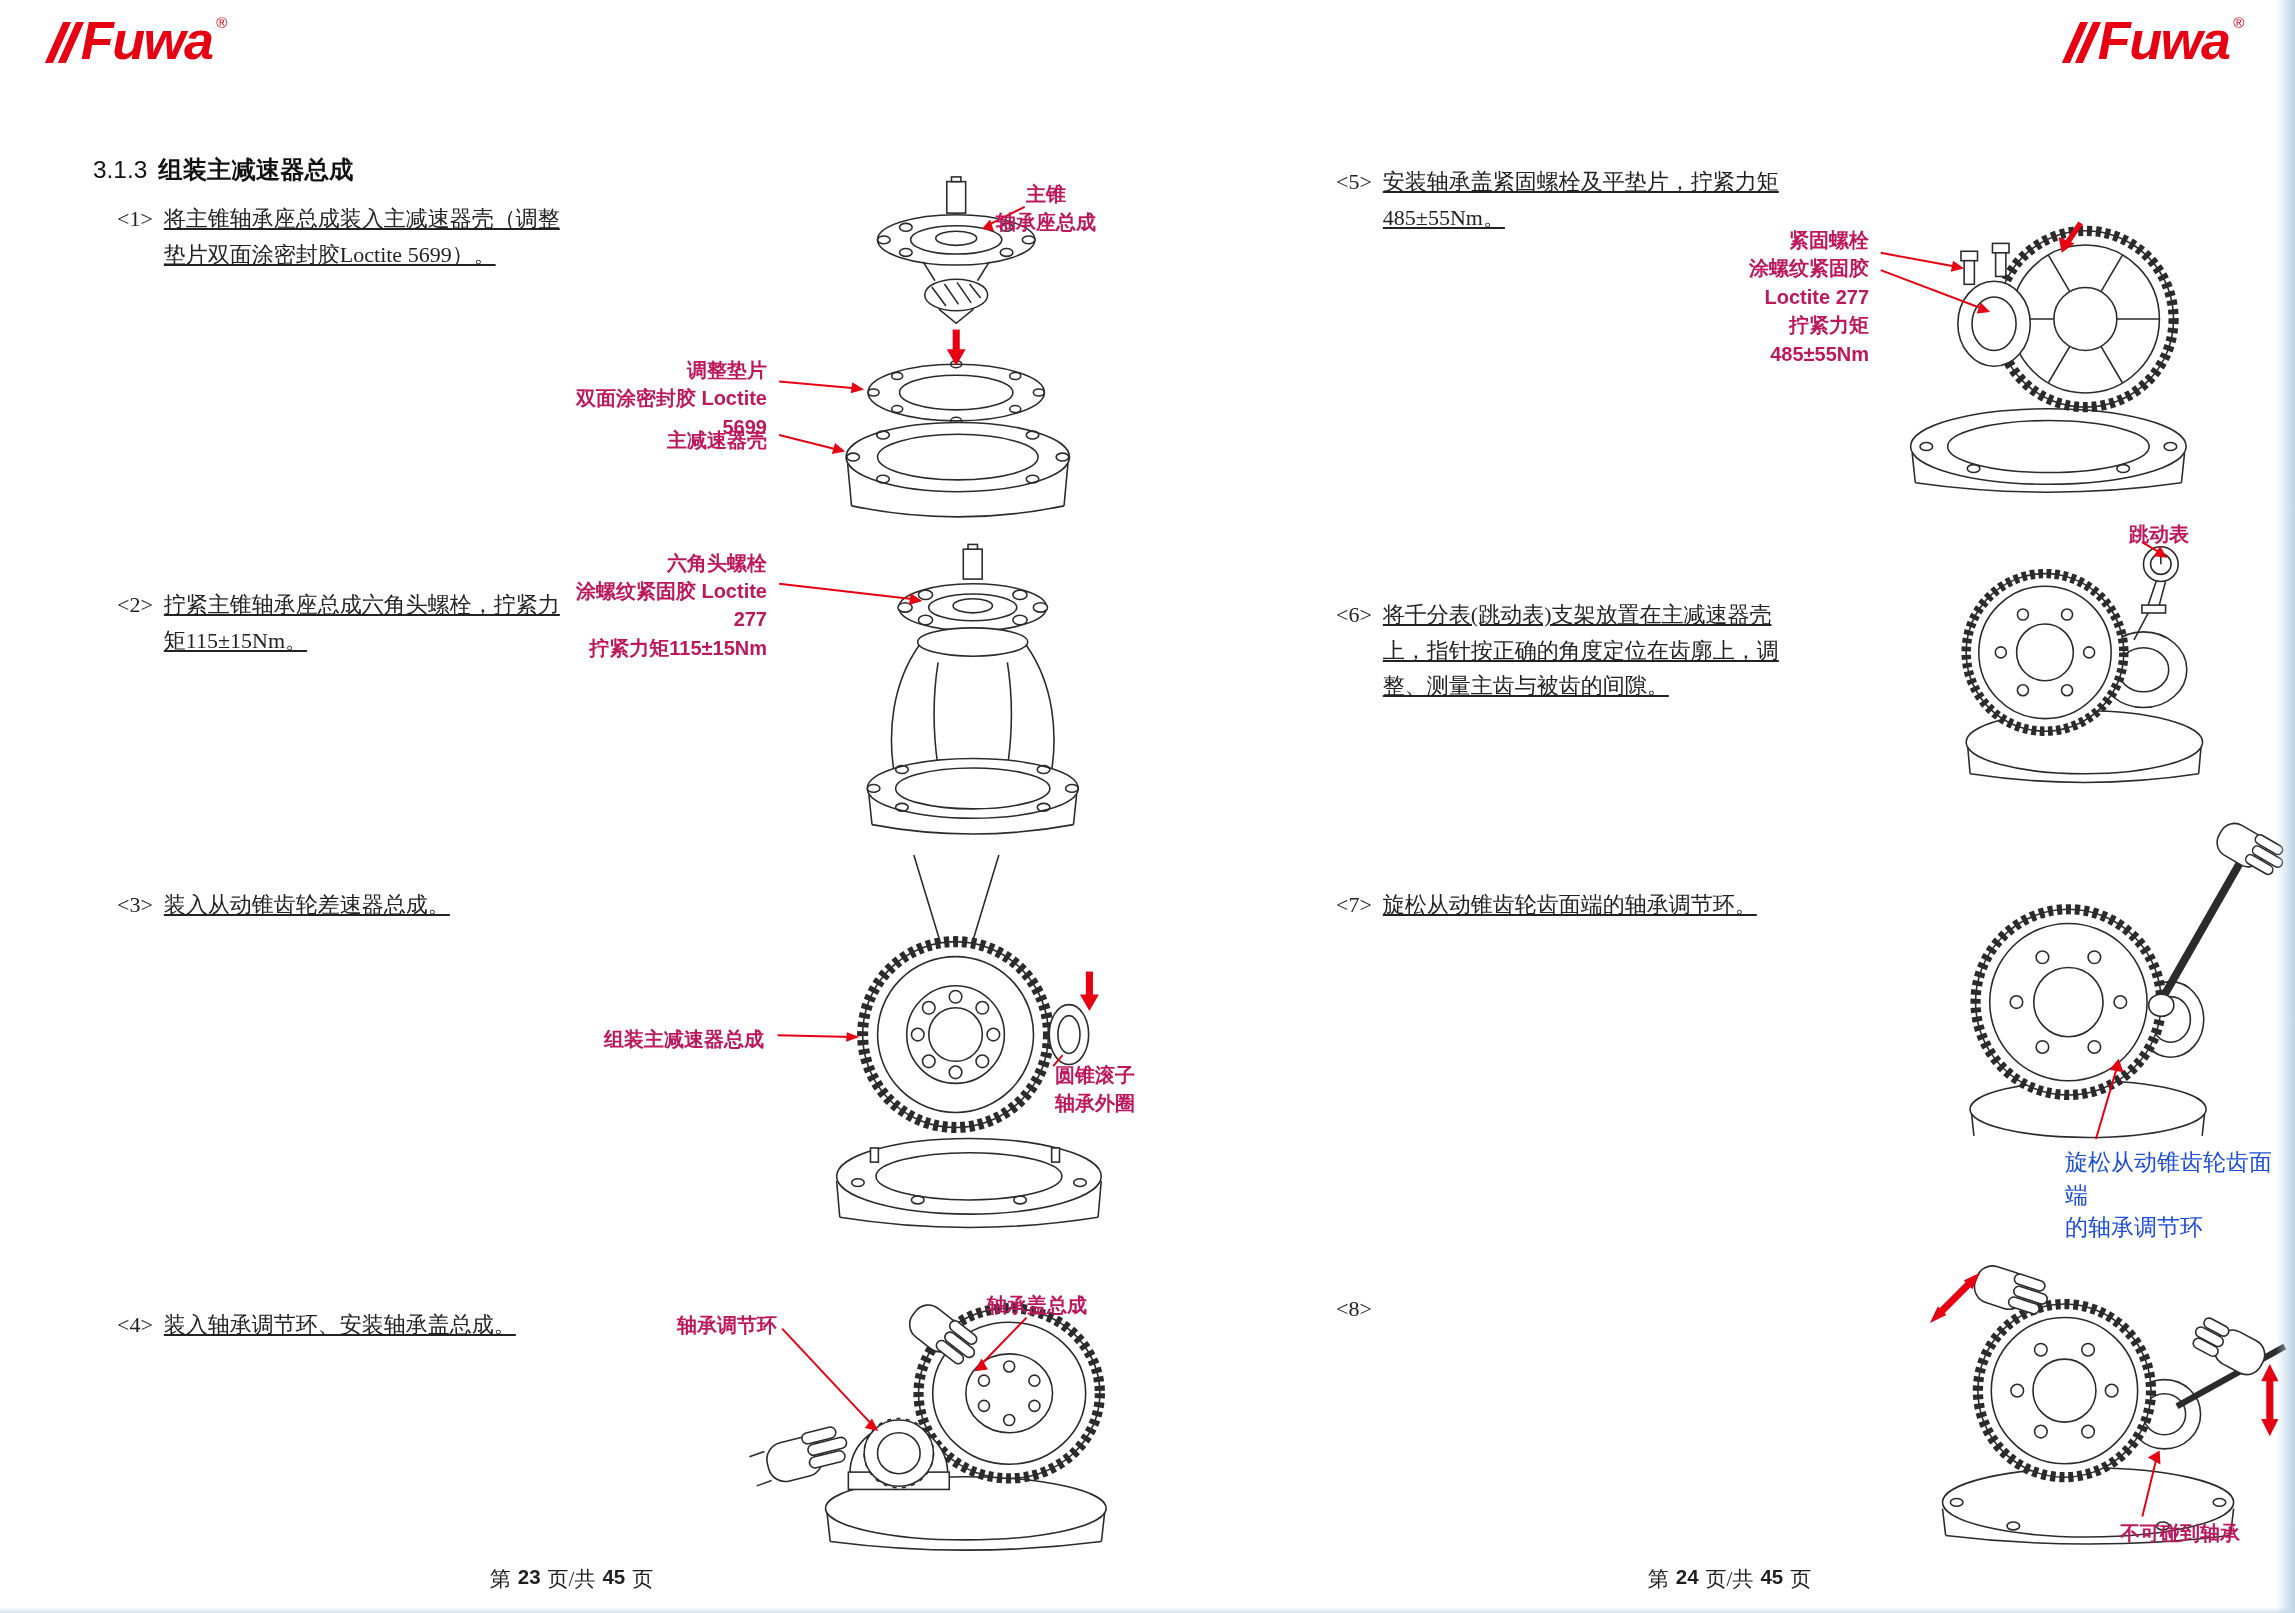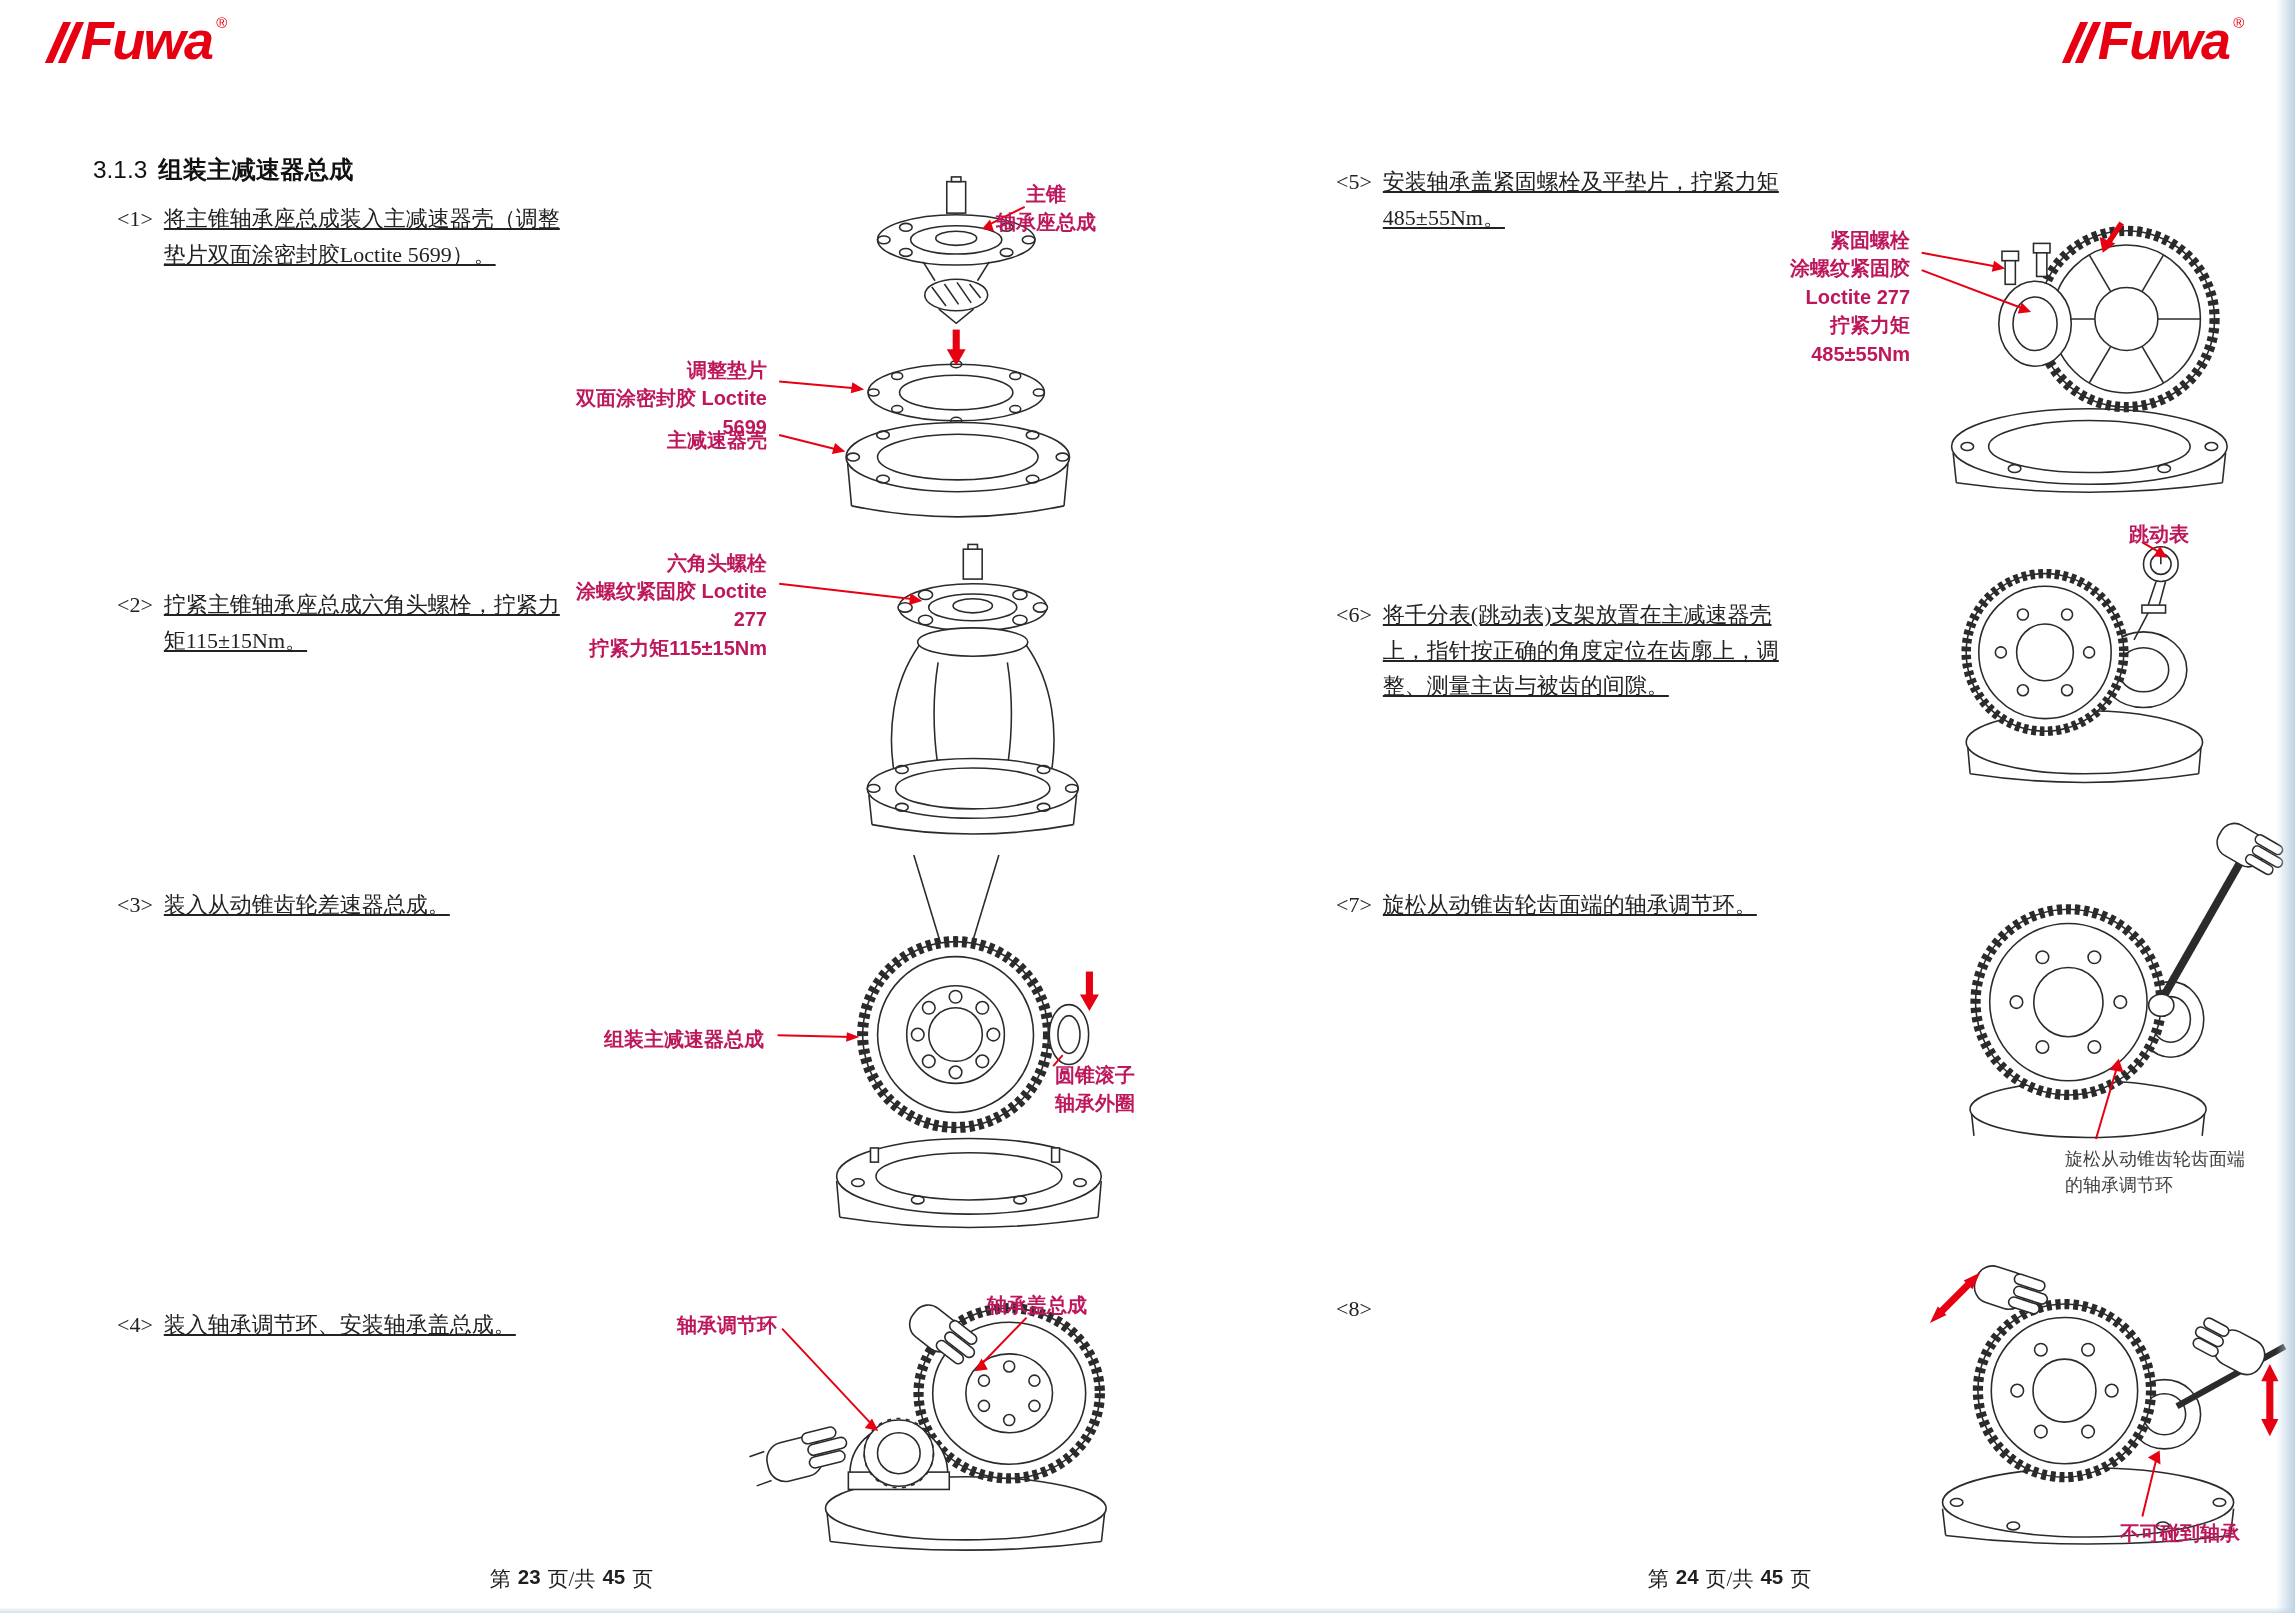--- a/index.html
+++ b/index.html
@@ -20,21 +20,21 @@
   .sec-title b{font-weight:700;margin-left:11px;}
   
   .step{position:absolute;display:flex;gap:11px;font-size:22px;line-height:1.62;color:#222;}
   .step-num{flex:0 0 auto;}
   .step-text{width:405px;text-decoration:underline;}
   
   .fig{position:absolute;}
   .fig svg{display:block;overflow:visible;}
   .fig-label{position:absolute;font-family:"Liberation Sans",sans-serif;font-weight:700;
              font-size:20px;line-height:1.42;color:#be185d;white-space:pre-line;}
-  .fig-label.reg{font-weight:400;font-family:"Liberation Serif",serif;font-size:18px;color:#404040;}
+  .fig-label.reg{font-weight:400;font-family:"Liberation Serif",serif;font-size:23px;color:#1d4ed8;}
   .tr{text-align:right;} .tc{text-align:center;}
   
   .footer{position:absolute;top:1565px;width:221px;font-size:21px;display:flex;gap:7px;justify-content:center;}
   .footer b{font-family:"Liberation Sans",sans-serif;font-size:20.5px;}
   
   .edge-r{position:absolute;right:0;top:0;width:19px;height:100%;
           background:linear-gradient(to right,rgba(188,211,229,0),#bcd3e5);}
   .edge-b{position:absolute;left:0;bottom:0;width:100%;height:6.3px;
           background:linear-gradient(to bottom,rgba(188,211,229,0),#d2e2ee);}
 </style>
@@ -295,21 +295,21 @@
     <span class="step-text">将千分表(跳动表)支架放置在主减速器壳上，指针按正确的角度定位在齿廓上，调整、测量主齿与被齿的间隙。</span>
   </div>
   <div class="step" style="left:1336px;top:887px;">
     <span class="step-num">&lt;7&gt;</span>
     <span class="step-text">旋松从动锥齿轮齿面端的轴承调节环。</span>
   </div>
   <div class="step" style="left:1336px;top:1291px;">
     <span class="step-num">&lt;8&gt;</span>
   </div>
 
-  <div class="fig" style="left:1920px;top:193px;width:323px;height:311px;">
+  <div class="fig" style="left:1879px;top:193px;width:323px;height:311px;">
     <svg width="323" height="311" viewBox="0 0 410 395">
       <g fill="#fff" stroke="#2b2b2b" stroke-width="2">
         <ellipse cx="215" cy="322" rx="175" ry="48"></ellipse>
         <ellipse cx="215" cy="322" rx="128" ry="33" fill="none"></ellipse>
         <ellipse cx="60" cy="322" rx="8" ry="5" fill="none"></ellipse>
           <ellipse cx="370" cy="322" rx="8" ry="5" fill="none"></ellipse>
         <ellipse cx="120" cy="350" rx="8" ry="5" fill="none"></ellipse>
           <ellipse cx="310" cy="350" rx="8" ry="5" fill="none"></ellipse>
         <path d="M42,330 L46,368 M388,330 L384,368" fill="none"></path>
         <path d="M46,368 Q215,392 384,368" fill="none"></path>

